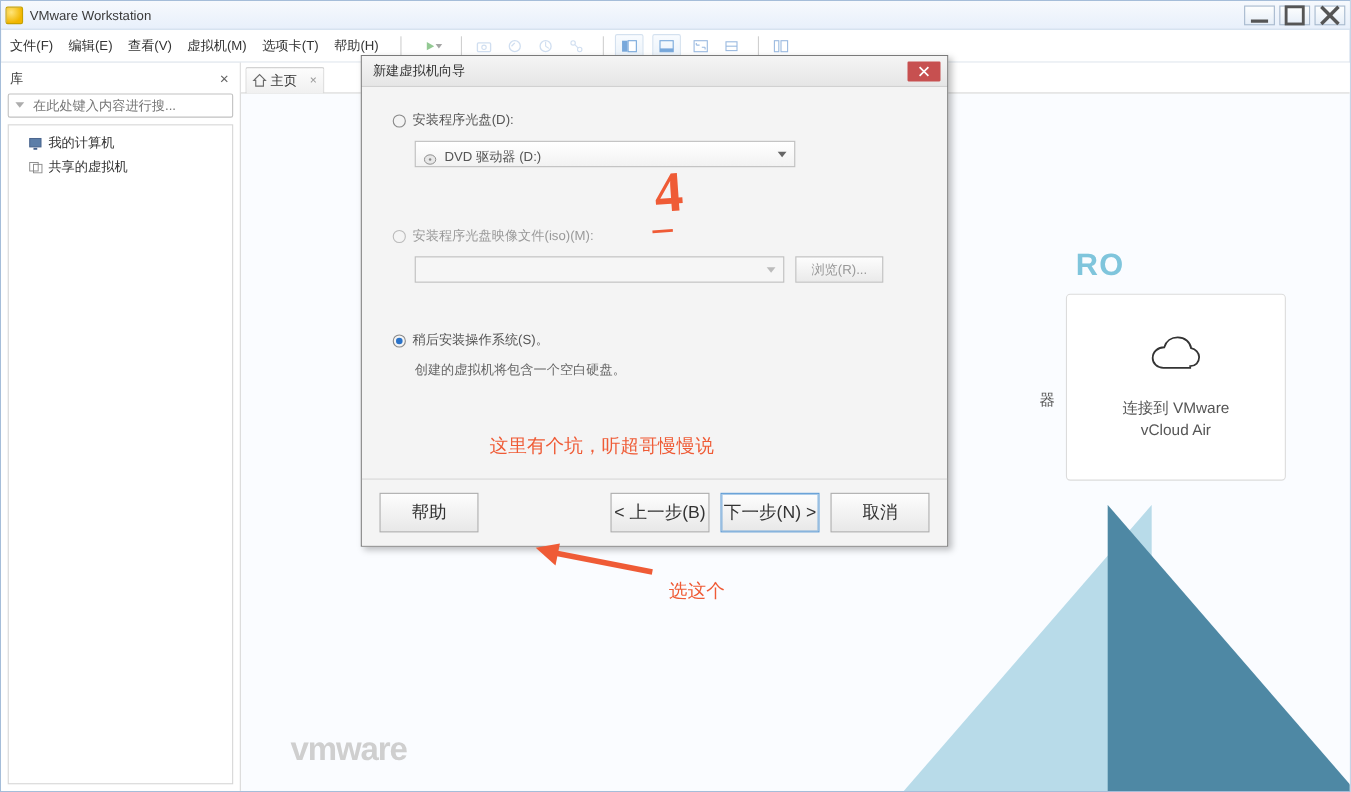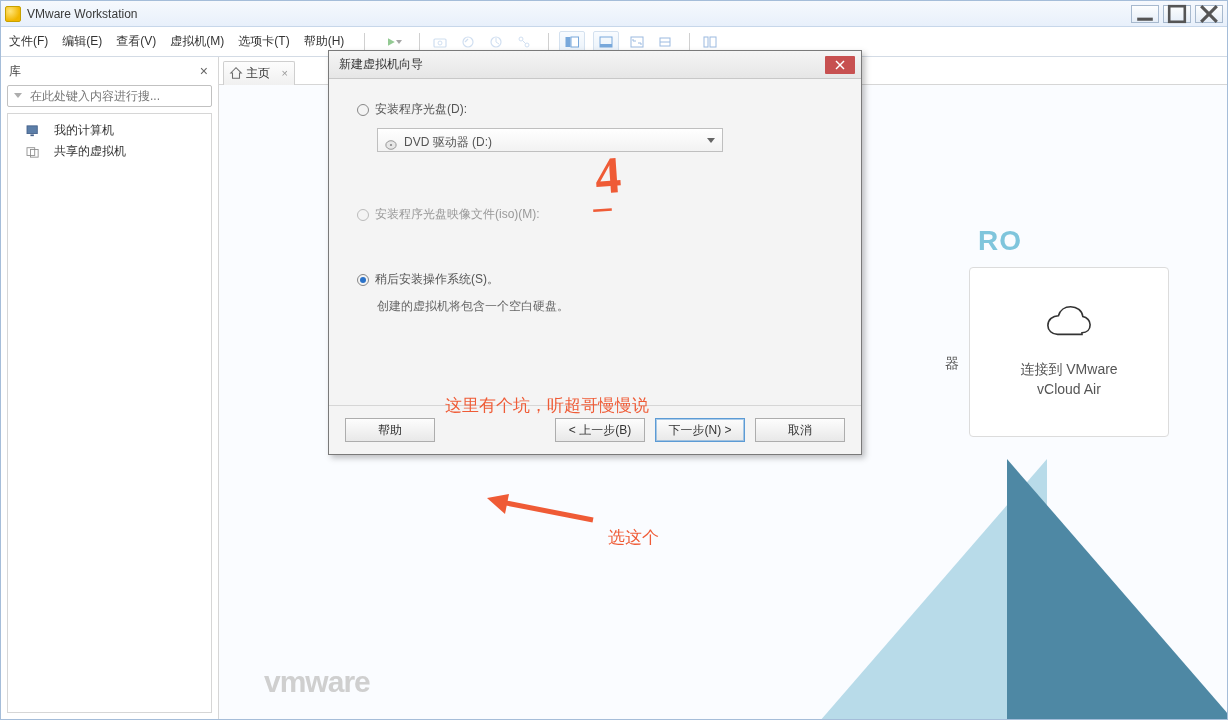--- a/index.html
+++ b/index.html
@@ -29,21 +29,21 @@
 .sidebar { width: 218px; border-right: 1px solid #d6d6d6; display:flex; flex-direction:column; background:#fff; }
 .sidebar-head { height: 24px; display:flex; align-items:center; padding: 4px 6px 0 8px; font-size:12px; color:#444; }
 .sidebar-head .sp { flex:1; }
 .sidebar-head .sidebar-close { font-size: 14px; color:#666; padding: 0 4px; }
 .search-row { padding: 4px 6px; }
 .search-input { width: 100%; height: 22px; border: 1px solid #c1c1c1; border-radius: 2px; padding: 0 4px 0 22px; font-size: 12px; color:#888; position:relative; }
 .search-wrap { position: relative; }
 .search-wrap svg { position:absolute; left:6px; top:5px; width:12px; height:12px; opacity:.6; }
 .search-wrap .chev { position:absolute; right:6px; top:5px; width:10px; height:10px; opacity:.6; }
 .tree { border: 1px solid #d6d6d6; margin: 2px 6px 6px 6px; flex:1; padding: 6px 4px; font-size:12px; }
-.tree-item { display:flex; align-items:center; gap:14px; padding: 2px 2px 2px 14px; color:#333; }
+.tree-item { display:flex; align-items:center; gap:4px; padding: 2px 2px 2px 14px; color:#333; }
 .tree-item .ico { width:14px; height:12px; }
 
 
 .main { flex:1; position:relative; background:#fafcff; }
 .main-tabbar { height: 28px; background:#fff; border-bottom:1px solid #d6d6d6; display:flex; align-items:flex-end; padding-left:4px; }
 .main-tab { height: 24px; border:1px solid #cfcfcf; border-bottom: none; background: linear-gradient(#fdfdfd,#f0f0f0); padding: 0 24px 0 22px; display:flex; align-items:center; font-size:12px; color:#333; position:relative; border-radius: 2px 2px 0 0; margin-bottom:-1px; }
 .main-tab svg.home { position:absolute; left:5px; top:4px; width:14px; height:14px; }
 .main-tab .close { position:absolute; right:6px; top:5px; font-size:11px; color:#999; }
 .main-canvas { position:absolute; inset: 28px 0 0 0; overflow:hidden; }
 .pro-text { position:absolute; right: 205px; top: 140px; font-size: 28px; font-weight: 700; color: #7fc5dc; letter-spacing: 1px; }
@@ -75,21 +75,21 @@
 .select-box { margin: 0 0 16px 24px; width: 346px; height:24px; border:1px solid #bfbfbf; background: linear-gradient(#fff,#f2f2f2); display:flex; align-items:flex-end; padding: 0 22px 0 6px; color:#555; position:relative; }
 .select-box .disk-ico { width:14px; height:12px; margin-right:6px; }
 .select-box .chev { position:absolute; right:6px; top:6px; }
 .select-box.disabled { color:#bbb; background:#f6f6f6; }
 .blank-gap { height: 38px; }
 .iso-row { display:flex; gap:10px; margin: 0 0 6px 24px; align-items:center; }
 .browse-btn { width:80px; height:24px; border:1px solid #bfbfbf; background: linear-gradient(#fdfdfd,#eaeaea); color:#999; font-size:12px; }
 .sub-note { font-size:12px; color:#666; margin: 10px 0 2px 24px; }
 .dlg-footer { padding: 12px 16px; border-top:1px solid #d6d6d6; background:#f4f4f4; display:flex; gap:10px; }
 .dlg-footer .sp { flex:1; }
-.dlg-btn { min-width:90px; height:24px; border:1px solid #adadad; background: linear-gradient(#fdfdfd,#e8e8e8); font-size:12px; color:#333; }
+.dlg-btn { min-width:90px; height:36px; border:1px solid #adadad; background: linear-gradient(#fdfdfd,#e8e8e8); font-size:16px; color:#333; }
 .dlg-btn.primary { border-color:#5c9bd5; box-shadow: inset 0 0 0 1px rgba(92,155,213,.5); }
 
 
 .ann-4 { position:absolute; left:595px; top:150px; font: 52px/1 "Comic Sans MS", "Segoe Script", cursive; color:#ef5b36; transform: rotate(-4deg); z-index:20; pointer-events:none; font-weight:700; }
 .ann-4::after{ content:'_'; position:absolute; left:-4px; bottom:-10px; font-size:36px; }
 .ann-text1 { position:absolute; left:445px; top:394px; font-size:17px; color:#ef5b36; z-index:20; pointer-events:none; }
 .ann-text2 { position:absolute; left:608px; top:526px; font-size:17px; color:#ef5b36; z-index:20; pointer-events:none; }
 .ann-arrow { position:absolute; left:483px; top:490px; z-index:20; pointer-events:none; }
 .ann-arrow svg { width:120px; height:40px; }
 </style>
@@ -296,20 +296,29 @@
           <polygon points="1,3 9,3 5,8" fill="#666"></polygon>
         </svg>
     </div>
 
     <div class="blank-gap"></div>
 
     <div class="radio-row disabled">
       <span class="radio disabled"></span>
       <span>安装程序光盘映像文件(iso)(M):</span>
     </div>
+    <div class="iso-row">
+      <div class="select-box disabled" style="margin:0; width:336px">
+        <span></span>
+        <svg class="chev" viewBox="0 0 10 10" width="10" height="10">
+            <polygon points="1,3 9,3 5,8" fill="#bbb"></polygon>
+          </svg>
+      </div>
+      <button class="browse-btn">浏览(R)...</button>
+    </div>
 
     <div class="blank-gap"></div>
 
     <div class="radio-row">
       <span class="radio checked"></span>
       <span>稍后安装操作系统(S)。</span>
     </div>
     <div class="sub-note">创建的虚拟机将包含一个空白硬盘。</div>
     <div style="height:70px"></div>
   </div>

